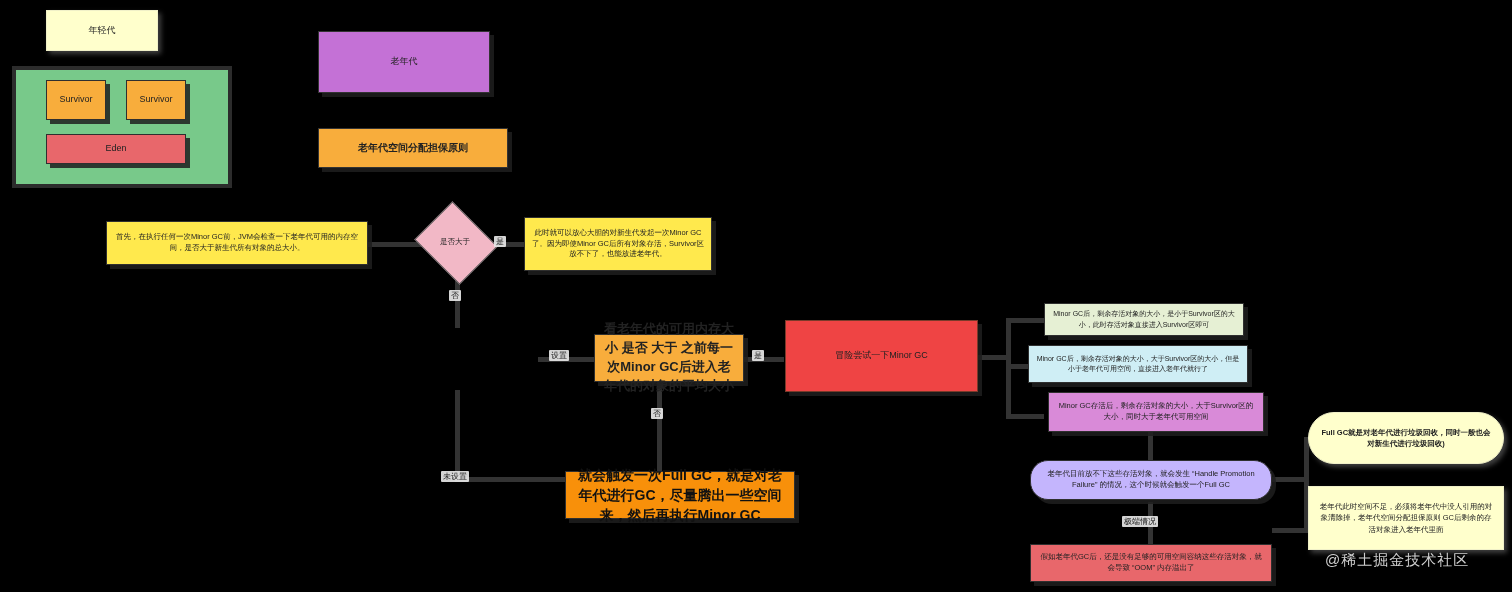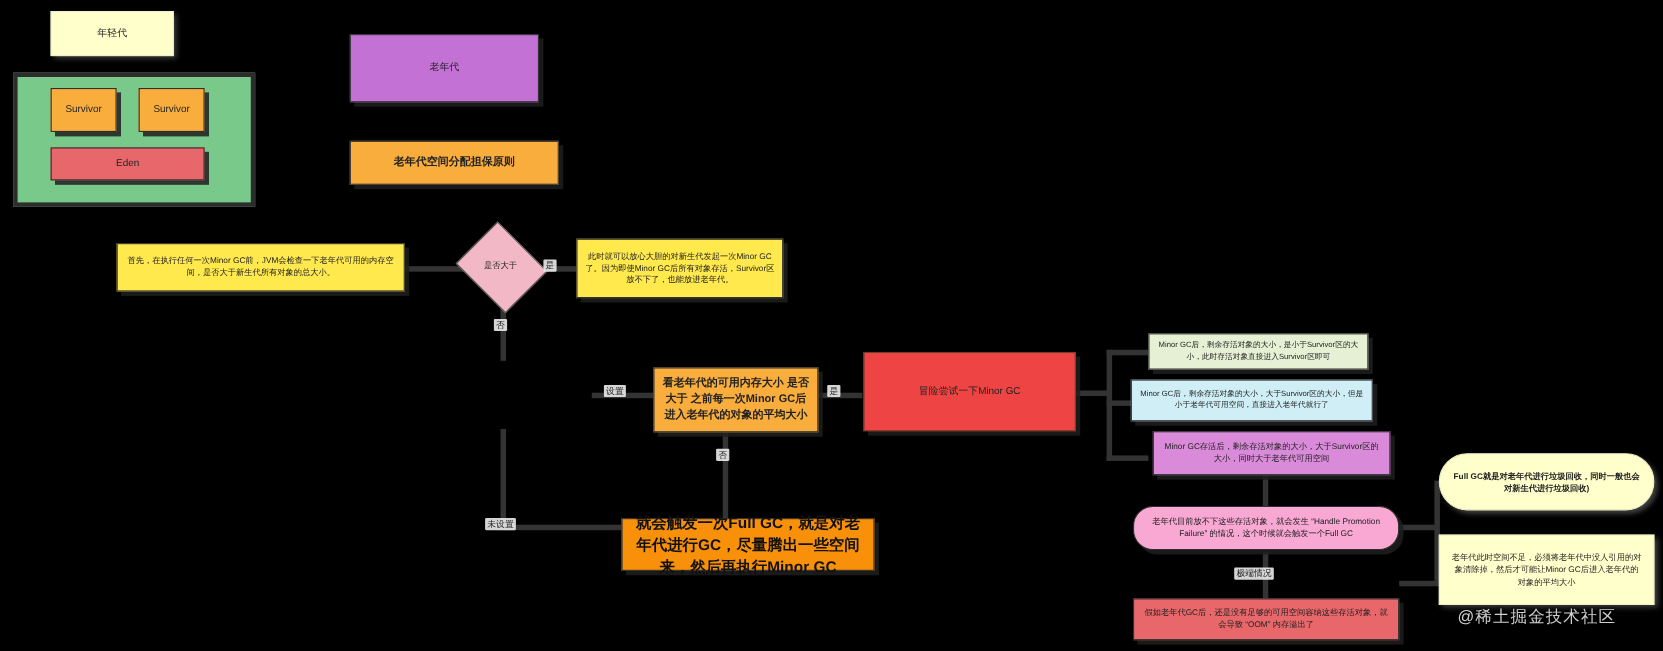--- a/index.html
+++ b/index.html
@@ -119,21 +119,21 @@
   </div>
 
 
   <div class="edgelabel" style="left:549px;top:350px;font-size:8px;">
     <span>设置</span>
   </div>
   <div class="edgelabel" style="left:441px;top:471px;font-size:8px;">
     <span>未设置</span>
   </div>
 
-  <div class="node shadow" style="left:594px;top:334px;width:150px;height:59px;background:#f8ad3c;font-size:10px;font-weight:bold;">
+  <div class="node shadow" style="left:594px;top:334px;width:150px;height:48px;background:#f8ad3c;font-size:13px;font-weight:bold;">
     <span class="txt">看老年代的可用内存大小 是否 大于 之前每一次Minor GC后进入老年代的对象的平均大小</span>
   </div>
 
   <div class="edgelabel" style="left:752px;top:350px;font-size:8px;">
     <span>是</span>
   </div>
   <div class="edgelabel" style="left:651px;top:408px;font-size:8px;">
     <span>否</span>
   </div>
 
@@ -150,37 +150,37 @@
   </div>
 
   <div class="node shadow" style="left:1028px;top:345px;width:220px;height:38px;background:#cfeef5;font-size:7px;">
     <span class="txt">Minor GC后，剩余存活对象的大小，大于Survivor区的大小，但是小于老年代可用空间，直接进入老年代就行了</span>
   </div>
 
   <div class="node shadow" style="left:1048px;top:392px;width:216px;height:40px;background:#d98ad8;font-size:7.5px;">
     <span class="txt">Minor GC存活后，剩余存活对象的大小，大于Survivor区的大小，同时大于老年代可用空间</span>
   </div>
 
-  <div class="node shadow" style="left:1030px;top:460px;width:242px;height:40px;background:#f9a8d4;font-size:7.5px;border-radius:18px;">
+  <div class="node shadow" style="left:1030px;top:460px;width:242px;height:40px;background:#c4b5fd;font-size:7.5px;border-radius:18px;">
     <span class="txt">老年代目前放不下这些存活对象，就会发生 “Handle Promotion Failure” 的情况，这个时候就会触发一个Full GC</span>
   </div>
 
   <div class="edgelabel" style="left:1122px;top:516px;font-size:8px;">
     <span>极端情况</span>
   </div>
 
   <div class="node shadow" style="left:1030px;top:544px;width:242px;height:38px;background:#e8676b;font-size:7.5px;">
     <span class="txt">假如老年代GC后，还是没有足够的可用空间容纳这些存活对象，就会导致 “OOM” 内存溢出了</span>
   </div>
 
   <div class="sticky" style="left:1308px;top:412px;width:196px;height:52px;font-size:7.5px;font-weight:bold;border-radius:26px;">
     <span class="txt">Full GC就是对老年代进行垃圾回收，同时一般也会对新生代进行垃圾回收)</span>
   </div>
 
   <div class="sticky" style="left:1308px;top:486px;width:196px;height:64px;font-size:7.5px;">
-    <span class="txt">老年代此时空间不足，必须将老年代中没人引用的对象清除掉，然后才可能让Minor GC后进入老年代的对象的平均大小</span>
+    <span class="txt">老年代此时空间不足，必须将老年代中没人引用的对象清除掉，老年代空间分配担保原则 GC后剩余的存活对象进入老年代里面</span>
   </div>
 
   <div class="watermark" style="left:1325px;top:551px;">
     <span>@稀土掘金技术社区</span>
   </div>
 
 </div>
 
 </body></html>

